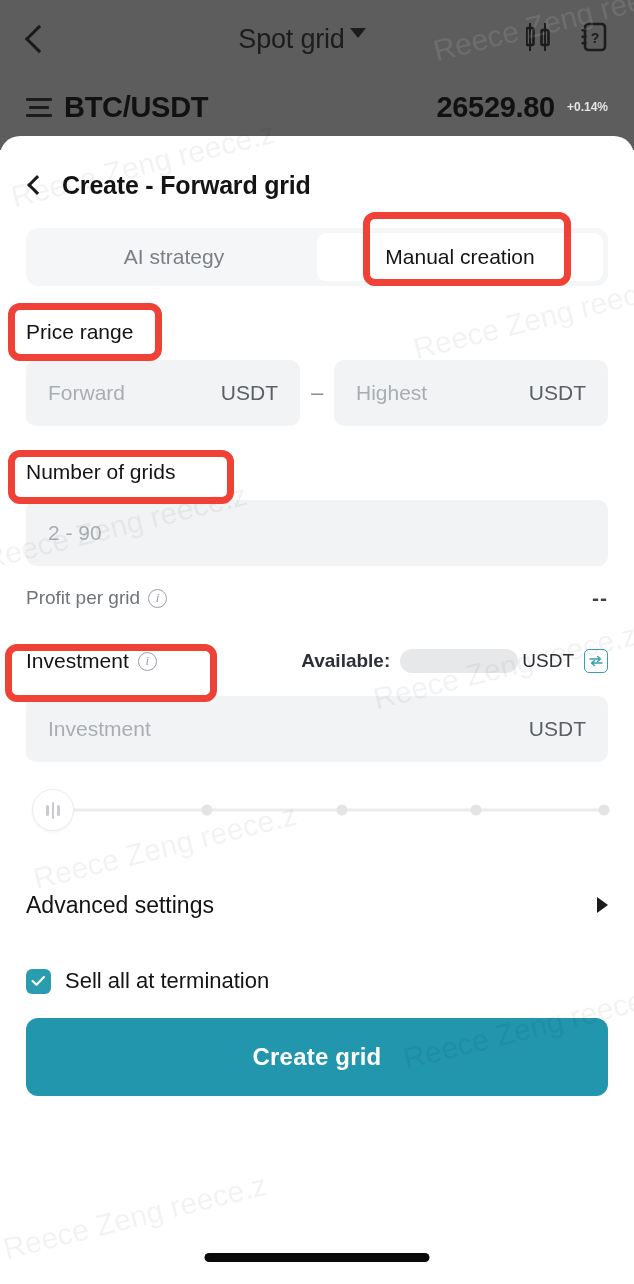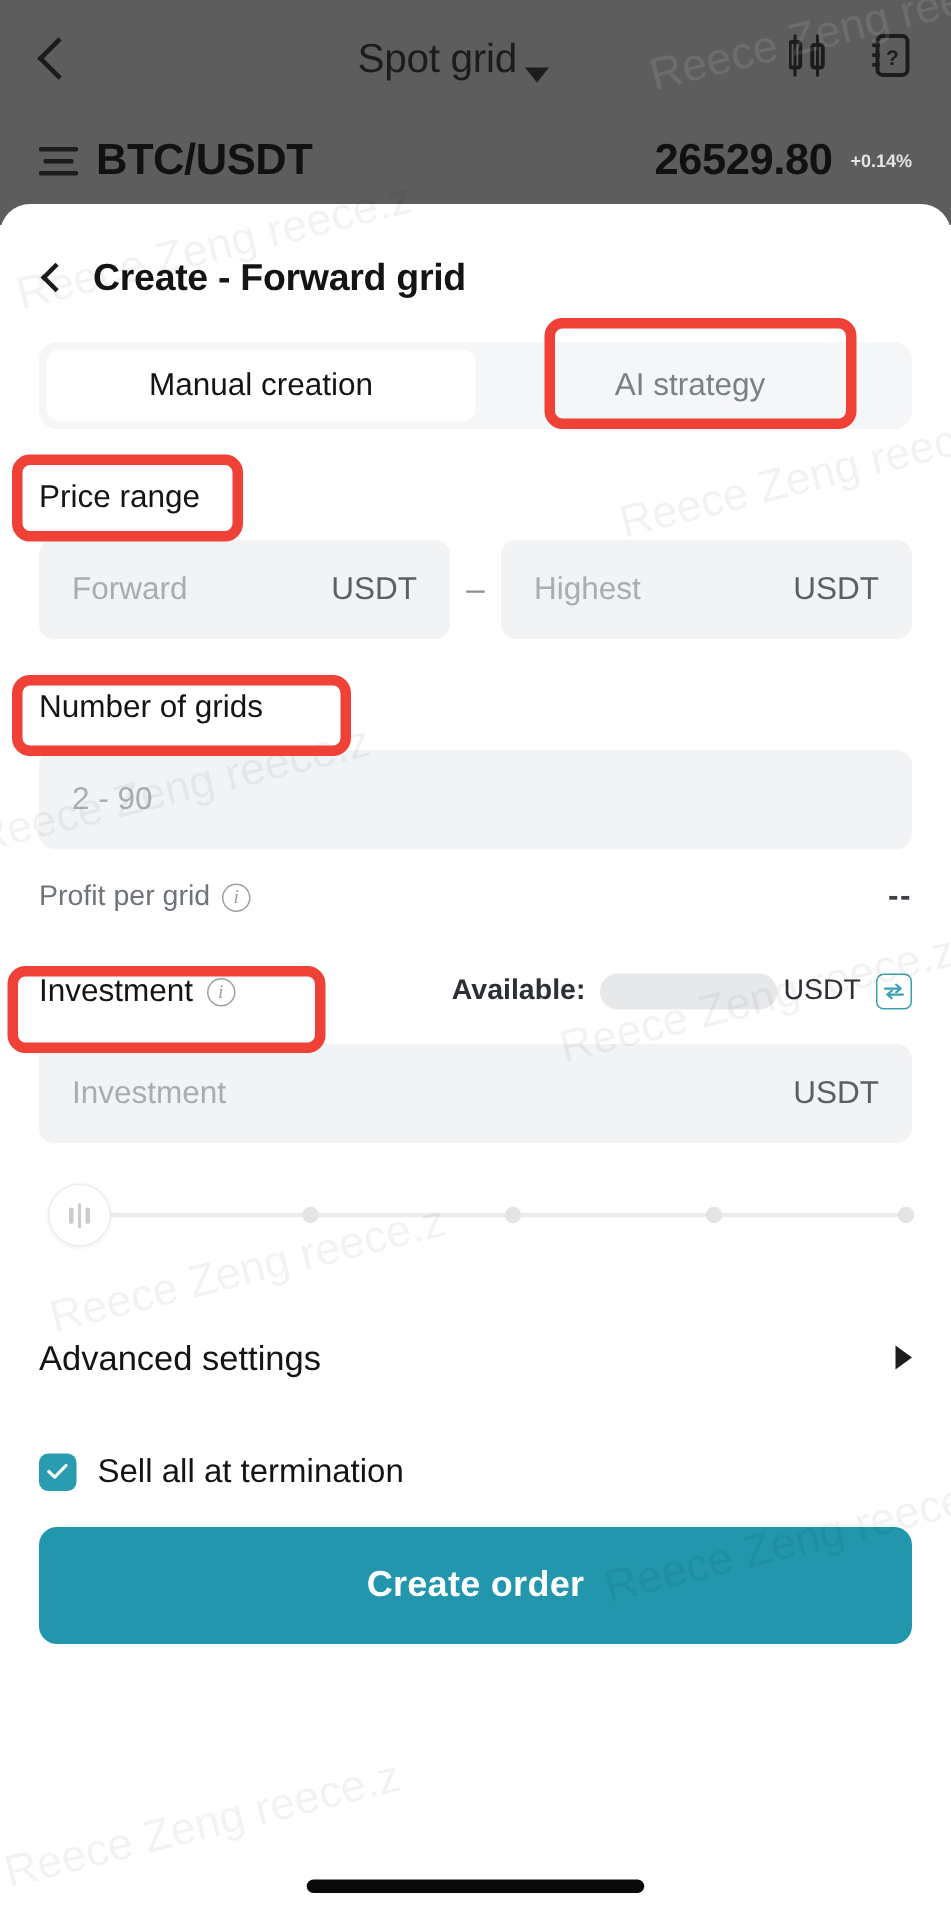--- a/index.html
+++ b/index.html
@@ -31,21 +31,21 @@
     width: 78px; height: 78px;
     display: flex; align-items: center; justify-content: center;
   }
   .chev-left {
     width: 20px; height: 20px;
     border-left: 3.5px solid #1a1a1a;
     border-bottom: 3.5px solid #1a1a1a;
     transform: rotate(45deg);
   }
   .nav-title-wrap {
-    flex: 1; display: flex; align-items: flex-end; justify-content: center;
+    flex: 1; display: flex; align-items: flex-start; justify-content: center;
     gap: 5px;
   }
   .nav-title {
     font-size: 27px; font-weight: 400; color: #1c1c1c;
     letter-spacing: -0.2px;
   }
   .caret-down {
     width: 0; height: 0;
     border-left: 8px solid transparent;
     border-right: 8px solid transparent;
@@ -309,22 +309,22 @@
   <div class="sheet">
 
     <div class="sheet-head">
       <span class="sheet-back">
         <span class="chev-left-sm"></span>
       </span>
       <span class="sheet-title">Create - Forward grid</span>
     </div>
 
     <div class="tabs">
+      <div class="tab">AI strategy</div>
       <div class="tab active">Manual creation</div>
-      <div class="tab">AI strategy</div>
     </div>
 
     <div style="height:34px"></div>
     <div class="sec-label">
       <span>Price range</span>
     </div>
 
     <div class="price-row">
       <div class="field">
         <span class="ph">Forward</span>
@@ -397,21 +397,21 @@
 
     <div class="check-row">
       <span class="checkbox">
         <svg width="15" height="12" viewBox="0 0 15 12">
           <path d="M1.5 6 5.5 9.8 13 2" fill="none" stroke="#ffffff" stroke-width="2.1" stroke-linecap="round" stroke-linejoin="round"></path>
         </svg>
       </span>
       <span class="check-label">Sell all at termination</span>
     </div>
 
-    <button class="cta">Create order</button>
+    <button class="cta">Create grid</button>
 
     <div class="home-indicator"></div>
   </div>
 
   <div class="wm light" style="left:430px; top:2px;">Reece Zeng reece.z</div>
   <div class="wm" style="left:8px;   top:148px;">Reece Zeng reece.z</div>
   <div class="wm" style="left:410px; top:300px;">Reece Zeng reece.z</div>
   <div class="wm" style="left:-20px; top:510px;">Reece Zeng reece.z</div>
   <div class="wm" style="left:370px; top:650px;">Reece Zeng reece.z</div>
   <div class="wm" style="left:30px;  top:830px;">Reece Zeng reece.z</div>

